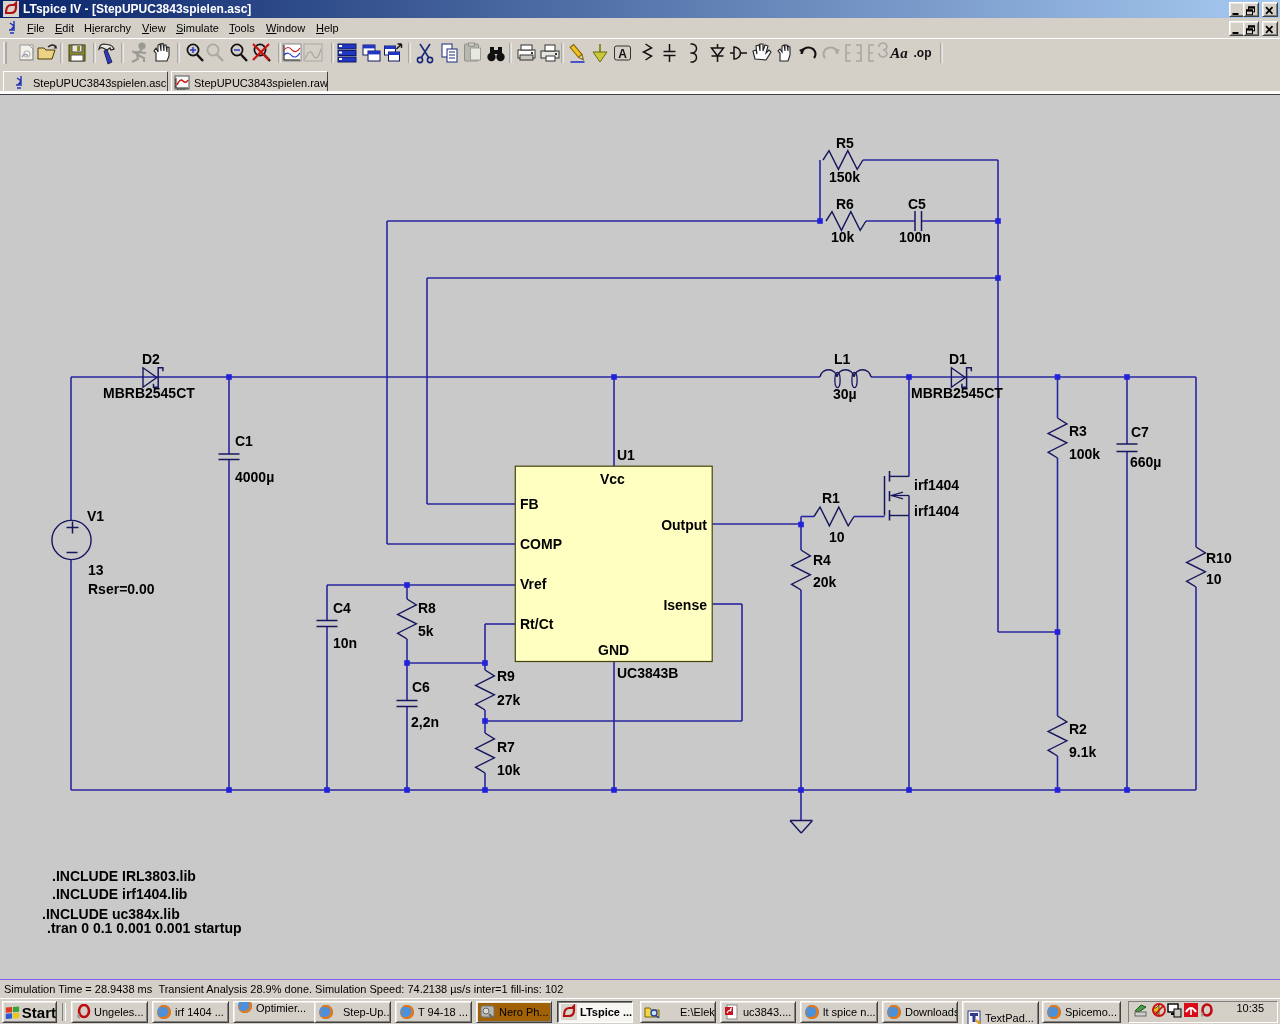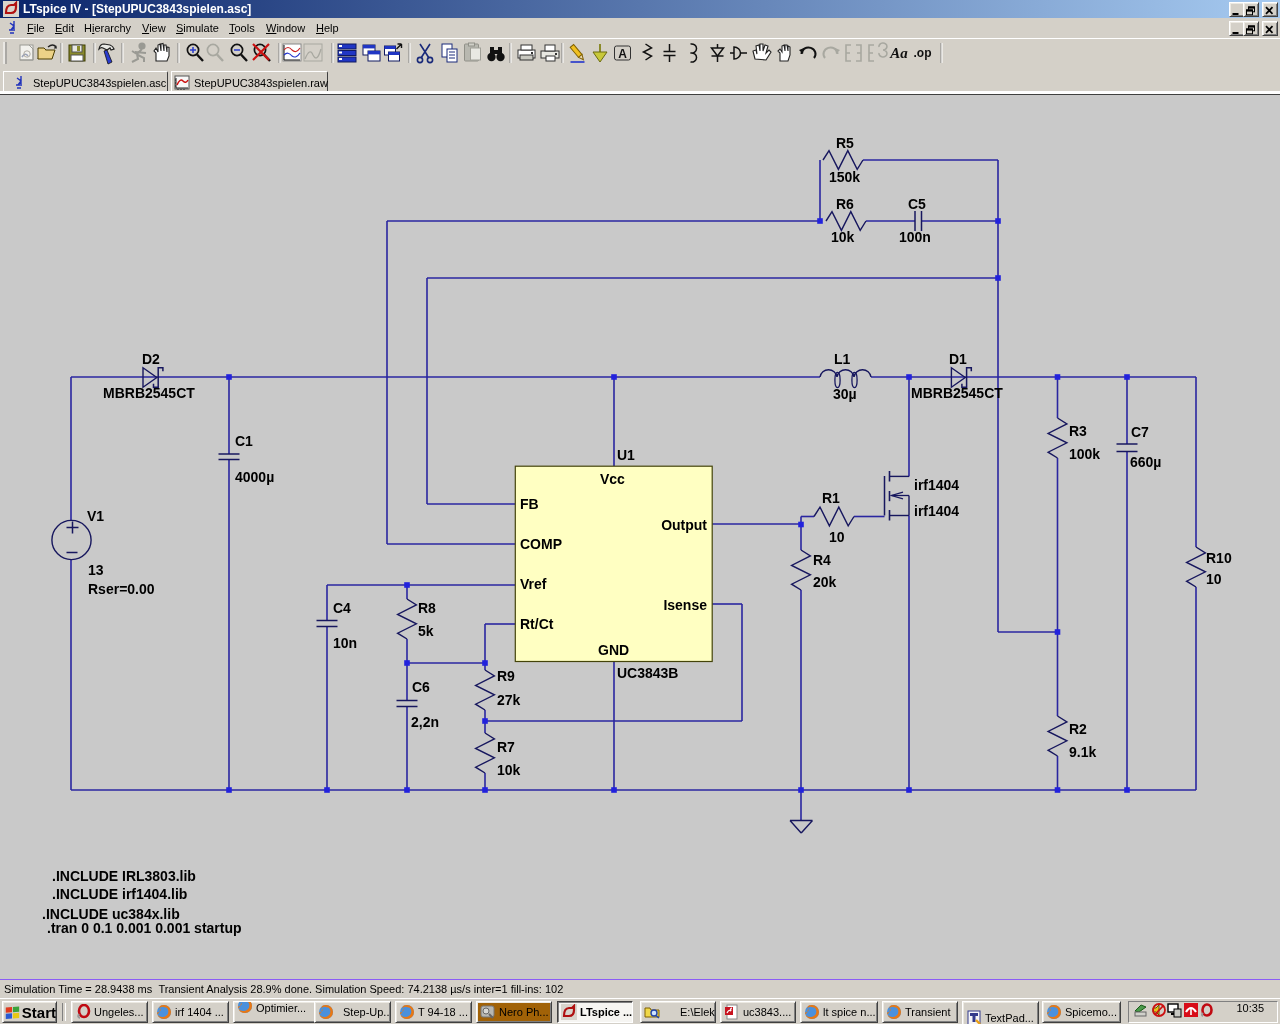--- a/index.html
+++ b/index.html
@@ -566,21 +566,21 @@
           <path d="M1,8.6 a7,7 0 0 0 0.4,1.8 l1.8,-2 a4,4 0 0 1 2,-3.6 a4.6,4.6 0 0 1 -4.2,3.8 z" fill="#e87814"></path>
         </svg></span>
       <span style="font-size:11px;margin-left:3px;white-space:nowrap">lt spice n...</span>
     </div>
     <div style="position:absolute;left:882px;top:2px;width:76px;height:22px;background:#d4d0c8;border:1px solid;border-color:#fff #404040 #404040 #fff;box-shadow:inset 1px 1px 0 #ece9e2,inset -1px -1px 0 #808080;display:flex;align-items:center;padding:0 3px;box-sizing:border-box;overflow:hidden">
       <span style="flex:0 0 16px;height:16px"><svg width="16" height="16" viewBox="0 0 16 16">
           <circle cx="8" cy="8" r="7" fill="#4a90dc"></circle>
           <path d="M8,1 a7,7 0 0 1 7,7 a7,7 0 0 1 -7,7 a7,7 0 0 1 -6.6,-4.6 a6,6 0 0 0 5.6,2.6 a5.6,5.6 0 0 0 5.4,-5.4 a5.2,5.2 0 0 0 -1.6,-3.8 l-2.2,-0.6 a4.8,4.8 0 0 0 -5.4,1.2 a5,5 0 0 1 1.6,-2.8 a7,7 0 0 1 3.2,-0.6 z" fill="#e87814"></path>
           <path d="M1,8.6 a7,7 0 0 0 0.4,1.8 l1.8,-2 a4,4 0 0 1 2,-3.6 a4.6,4.6 0 0 1 -4.2,3.8 z" fill="#e87814"></path>
         </svg></span>
-      <span style="font-size:11px;margin-left:3px;white-space:nowrap">Transient</span>
+      <span style="font-size:11px;margin-left:3px;white-space:nowrap">Downloads</span>
     </div>
     <div style="position:absolute;left:962px;top:2px;width:77px;height:22px;background:#d4d0c8;border:1px solid;border-color:#fff #404040 #404040 #fff;box-shadow:inset 1px 1px 0 #ece9e2,inset -1px -1px 0 #808080;display:flex;align-items:center;padding:16px 3px;box-sizing:border-box;overflow:hidden">
       <span style="flex:0 0 16px;height:16px"><svg width="16" height="16" viewBox="0 0 16 16">
           <rect x="2" y="1" width="12" height="14" fill="#f4f4f8" stroke="#333a8c"></rect>
           <rect x="4" y="3" width="8" height="3" fill="#333a8c"></rect>
           <rect x="6.5" y="3" width="3" height="9" fill="#333a8c"></rect>
           <path d="M10,10 l4,4" stroke="#e8a018" stroke-width="2.4"></path>
         </svg></span>
       <span style="font-size:11px;margin-left:3px;white-space:nowrap">TextPad...</span>
     </div>

